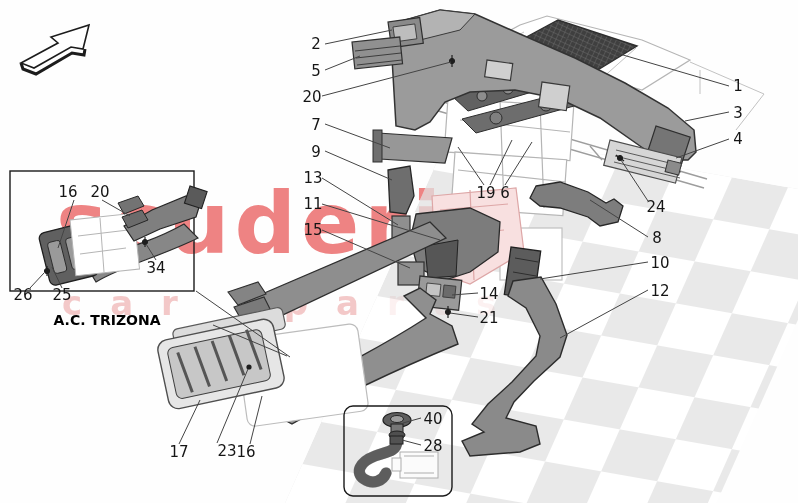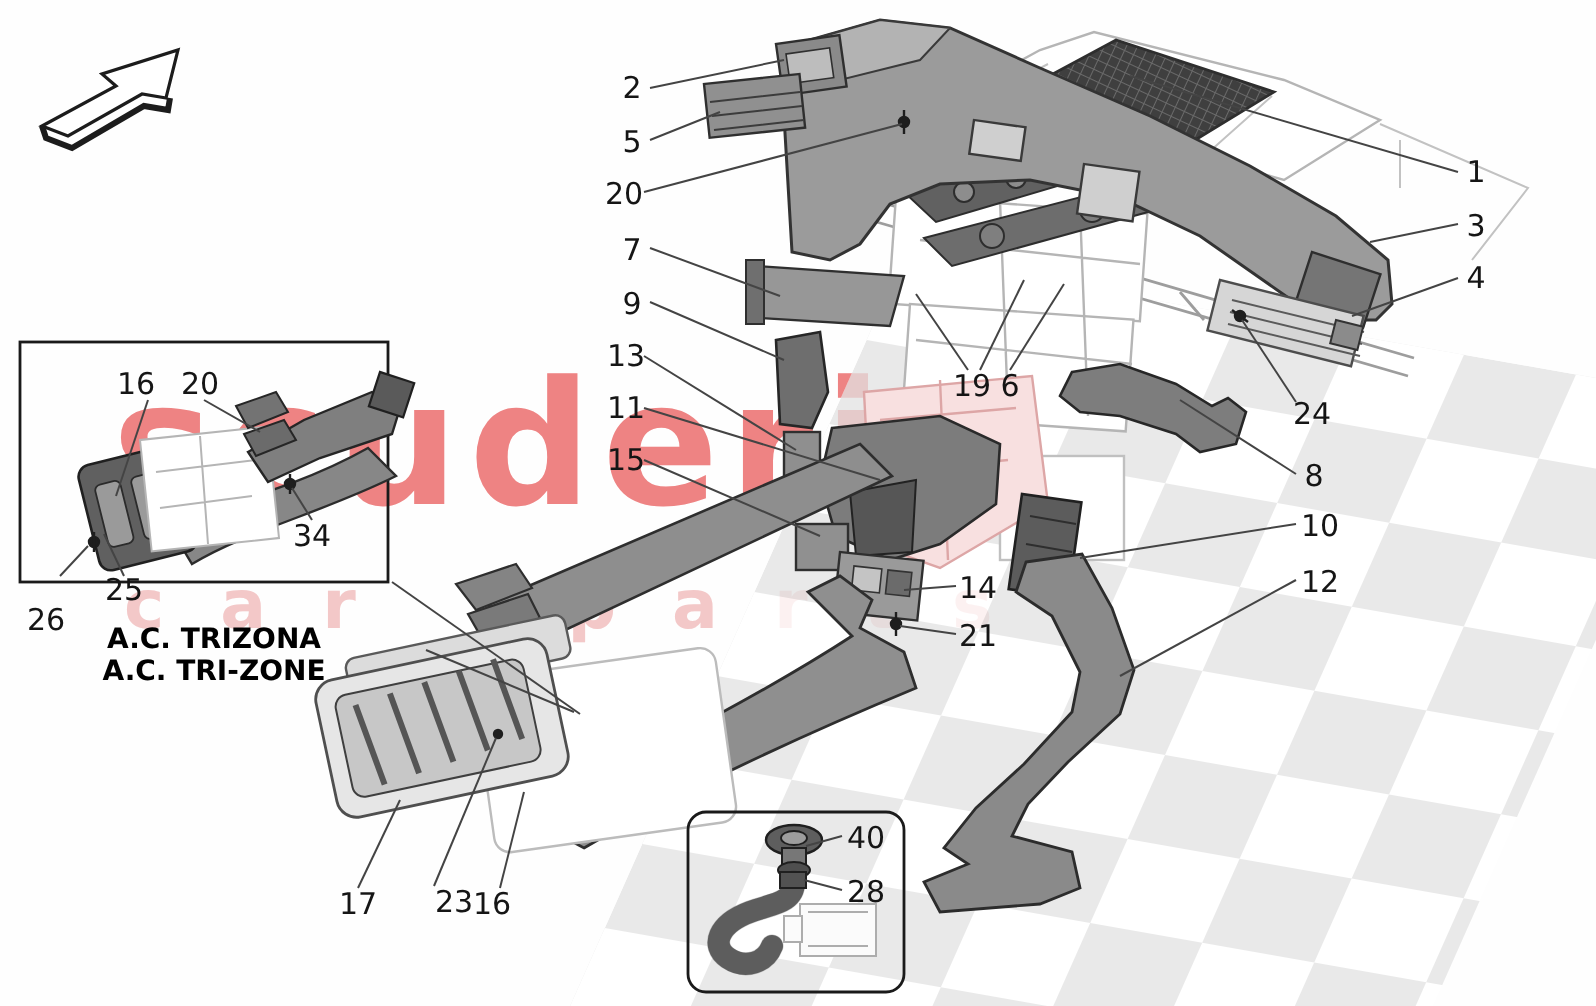--- a/index.html
+++ b/index.html
@@ -274,22 +274,21 @@
   <span class="callout" style="left:246px;top:452px">16</span>
   <span class="callout" style="left:179px;top:452px">17</span>
   <span class="callout" style="left:312px;top:97px">20</span>
   <span class="callout" style="left:486px;top:193px">19</span>
   <span class="callout" style="left:100px;top:192px">20</span>
   <span class="callout" style="left:489px;top:318px">21</span>
   <span class="callout" style="left:433px;top:419px">40</span>
   <span class="callout" style="left:227px;top:451px">23</span>
   <span class="callout" style="left:656px;top:207px">24</span>
   <span class="callout" style="left:62px;top:295px">25</span>
-  <span class="callout" style="left:23px;top:310px">26</span>
+  <span class="callout" style="left:23px;top:295px">26</span>
   <span class="callout" style="left:156px;top:268px">34</span>
   <span class="callout" style="left:433px;top:446px">28</span>
 
   <div class="caption">
     <div>A.C. TRIZONA</div>
-    <div>A.C. TRI-ZONE</div>
   </div>
 
 </div>
 
 </body></html>

